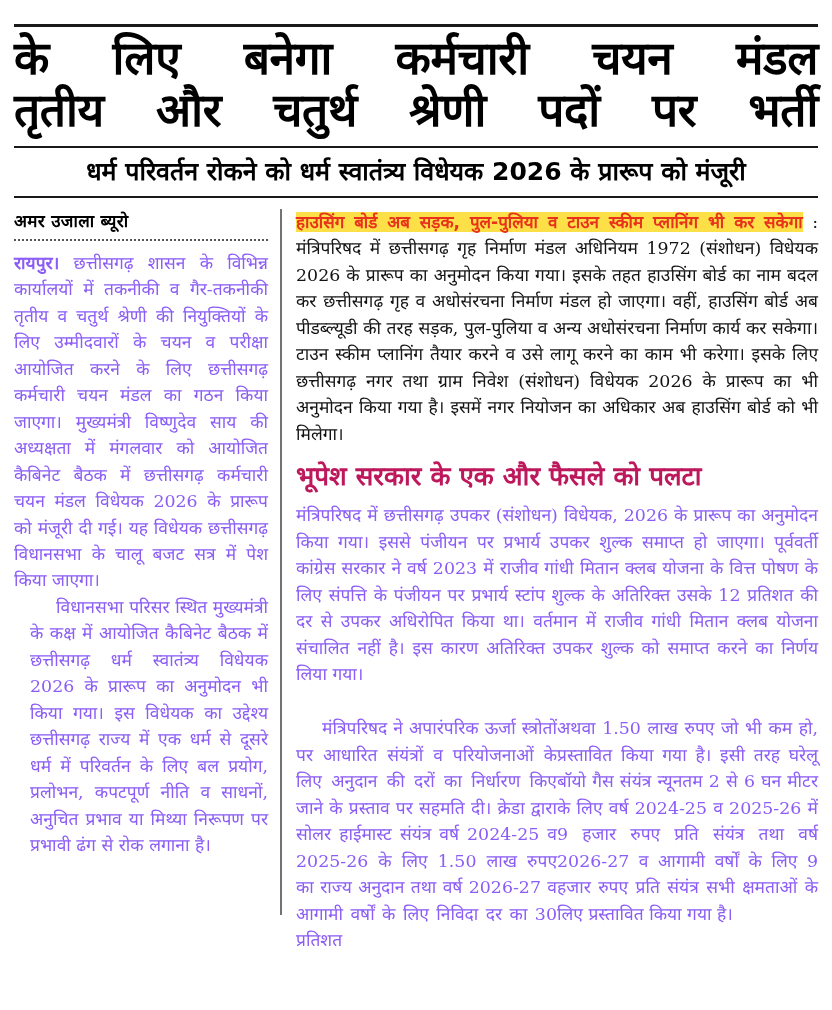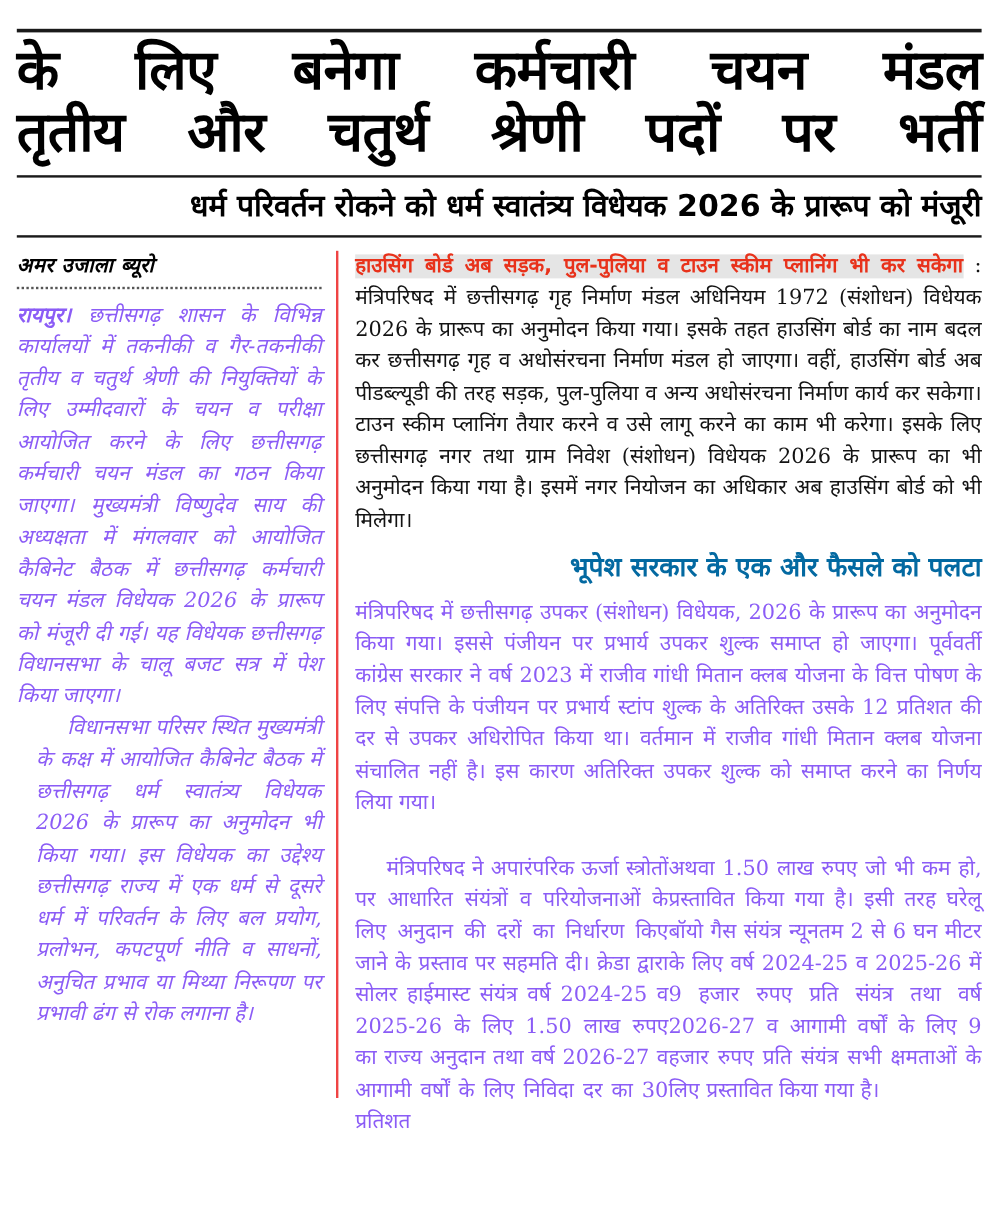--- a/index.html
+++ b/index.html
@@ -58,43 +58,42 @@
     margin: 10px 0 0 0;
   }
 
   
   .subheadline {
     font-family: "DejaVu Sans", "Liberation Sans", sans-serif;
     font-weight: 700;
     font-size: 25px;
     line-height: 1.2;
     color: #000;
-    text-align: right;
+    text-align: center;
     margin: 9px 0 0 0;
     white-space: nowrap;
   }
   .rule-med {
     height: 2px;
     background: #1a1a1a;
     margin: 9px 0 0 0;
   }
 
   
   .body-wrap {
     display: flex;
     margin-top: 11px;
     height: 706px;
   }
   .col-left {
     width: 268px;
     flex: 0 0 268px;
     padding-right: 12px;
     box-sizing: border-box;
-    border-right: 2px solid #ef4444;
-    font-style: italic;
+    border-right: 2px solid #737373;
   }
   .col-right {
     flex: 1 1 auto;
     padding-left: 14px;
     box-sizing: border-box;
     display: flex;
     flex-direction: column;
   }
 
   
@@ -134,32 +133,32 @@
     text-align: justify;
     text-align-last: left;
     color: #131313;
     margin: 0;
   }
   .kicker {
     font-family: "DejaVu Sans", "Liberation Sans", sans-serif;
     font-weight: 700;
     font-size: 17px;
     color: #e8321b;
-    background: #e5e5e5;
+    background: #fde047;
     line-height: 1.45;
   }
 
   
   .section-head {
     font-family: "DejaVu Sans", "Liberation Sans", sans-serif;
     font-weight: 700;
-    font-size: 22px;
+    font-size: 26px;
     line-height: 1.2;
-    color: #0369a1;
-    text-align: right;
+    color: #be185d;
+    text-align: left;
     margin: 14px 0 10px 0;
     white-space: nowrap;
   }
 
   
   .gold-rule {
     height: 5px;
     background: #f5c518;
     margin: 14px 0 14px 0;
     border-radius: 1px;

